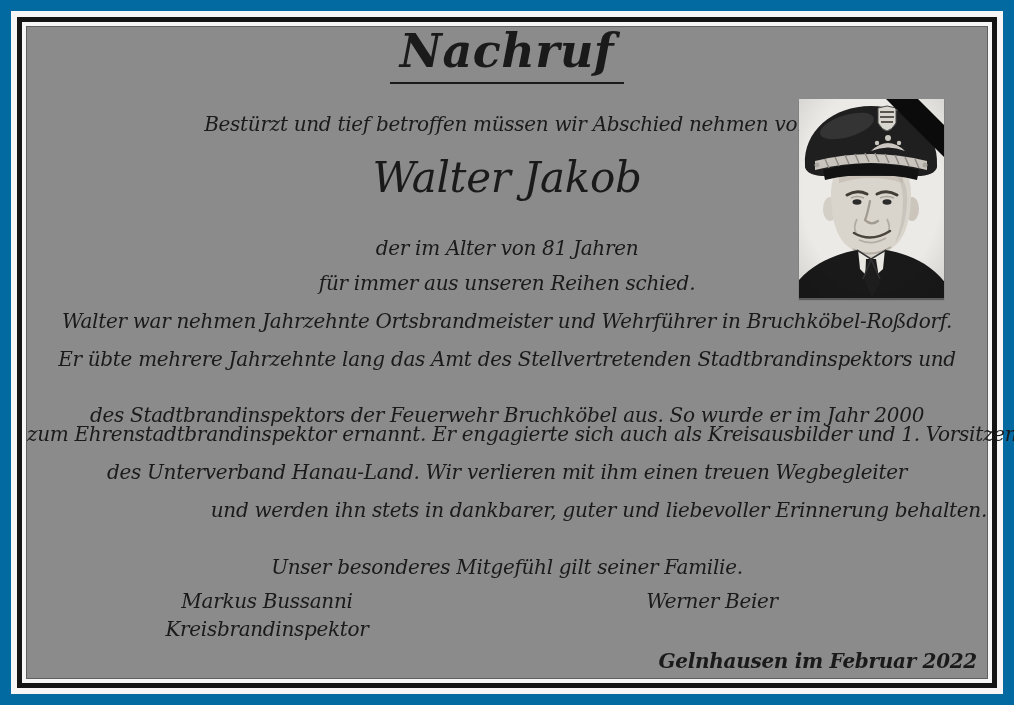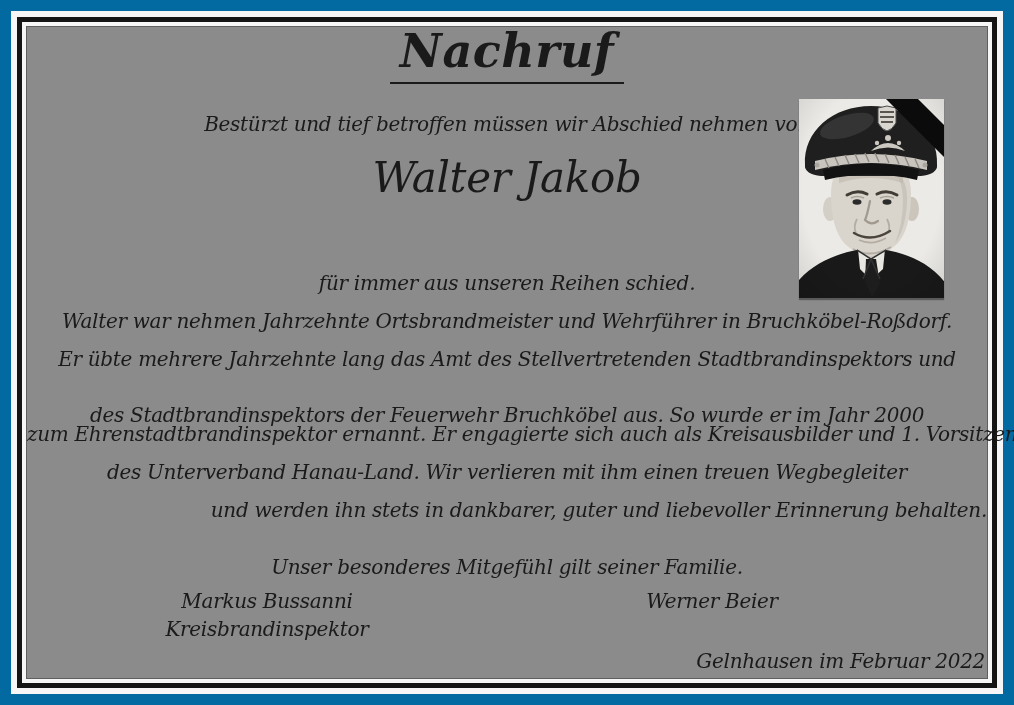--- a/index.html
+++ b/index.html
@@ -24,21 +24,21 @@
   .title-underline { display:inline-block; padding:0 10px 7px 10px; border-bottom:2px solid #1a1a1a; }
   .intro-line { top:87px; }
   .name-line  { top:129px; font-size:42px; }
   .bl-0 { top:211px; } .bl-1 { top:246px; } .bl-2 { top:284px; }
   .bl-3 { top:322px; } .bl-4 { top:350px;margin-top:28px; } .bl-5 { top:397px; }
   .bl-6 { top:435px; } .bl-7 { top:473px;text-align:right; } .bl-8 { top:510px;margin-top:20px; }
   .sig-left-name  { left:60px;  right:auto; width:360px; top:564px; }
   .sig-left-role  { left:60px;  right:auto; width:360px; top:592px; }
   .sig-right-name { left:465px; right:auto; width:440px; top:564px; }
   .sig-right-role { left:465px; right:auto; width:440px; top:592px; }
-  .date-line { top:624px; text-align:right; padding-right:2px; }
+  .date-line { top:624px; text-align:right; padding-right:10px;font-weight:bold; }
   .photo {
     position:absolute; left:772px; top:72px; width:145px; height:199px;
     background:#eceae6; overflow:hidden; box-shadow:0 2px 1px rgba(0,0,0,0.35);
   }
 </style>
 </head>
 <body>
 
 <div class="page">
   <div class="frame-light1"></div>
@@ -48,20 +48,21 @@
   <div class="content">
 
     <div class="line title-line">
       <span class="title-underline">Nachruf</span>
     </div>
 
     <div class="line intro-line">Bestürzt und tief betroffen müssen wir Abschied nehmen von</div>
 
     <div class="line name-line">Walter Jakob</div>
 
+    <div class="line bl-0">der im Alter von 81 Jahren</div>
     <div class="line bl-1">für immer aus unseren Reihen schied.</div>
     <div class="line bl-2">Walter war nehmen Jahrzehnte Ortsbrandmeister und Wehrführer in Bruchköbel-Roßdorf.</div>
     <div class="line bl-3">Er übte mehrere Jahrzehnte lang das Amt des Stellvertretenden Stadtbrandinspektors und</div>
     <div class="line bl-4">des Stadtbrandinspektors der Feuerwehr Bruchköbel aus. So wurde er im Jahr 2000</div>
     <div class="line bl-5">zum Ehrenstadtbrandinspektor ernannt. Er engagierte sich auch als Kreisausbilder und 1. Vorsitzender</div>
     <div class="line bl-6">des Unterverband Hanau-Land. Wir verlieren mit ihm einen treuen Wegbegleiter</div>
     <div class="line bl-7">und werden ihn stets in dankbarer, guter und liebevoller Erinnerung behalten.</div>
     <div class="line bl-8">Unser besonderes Mitgefühl gilt seiner Familie.</div>
 
     <div class="line sig-left-name">Markus Bussanni</div>

